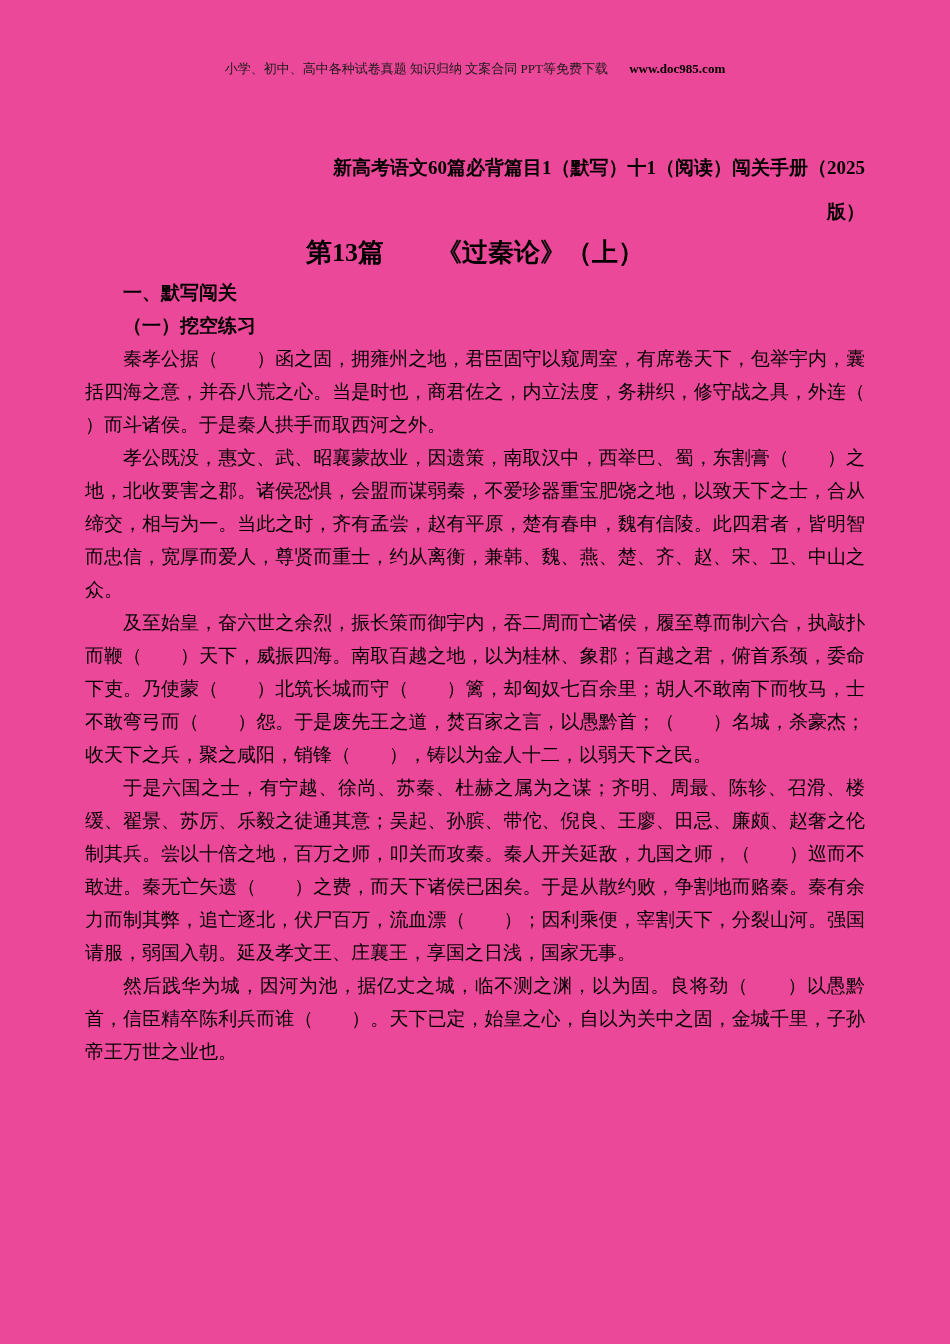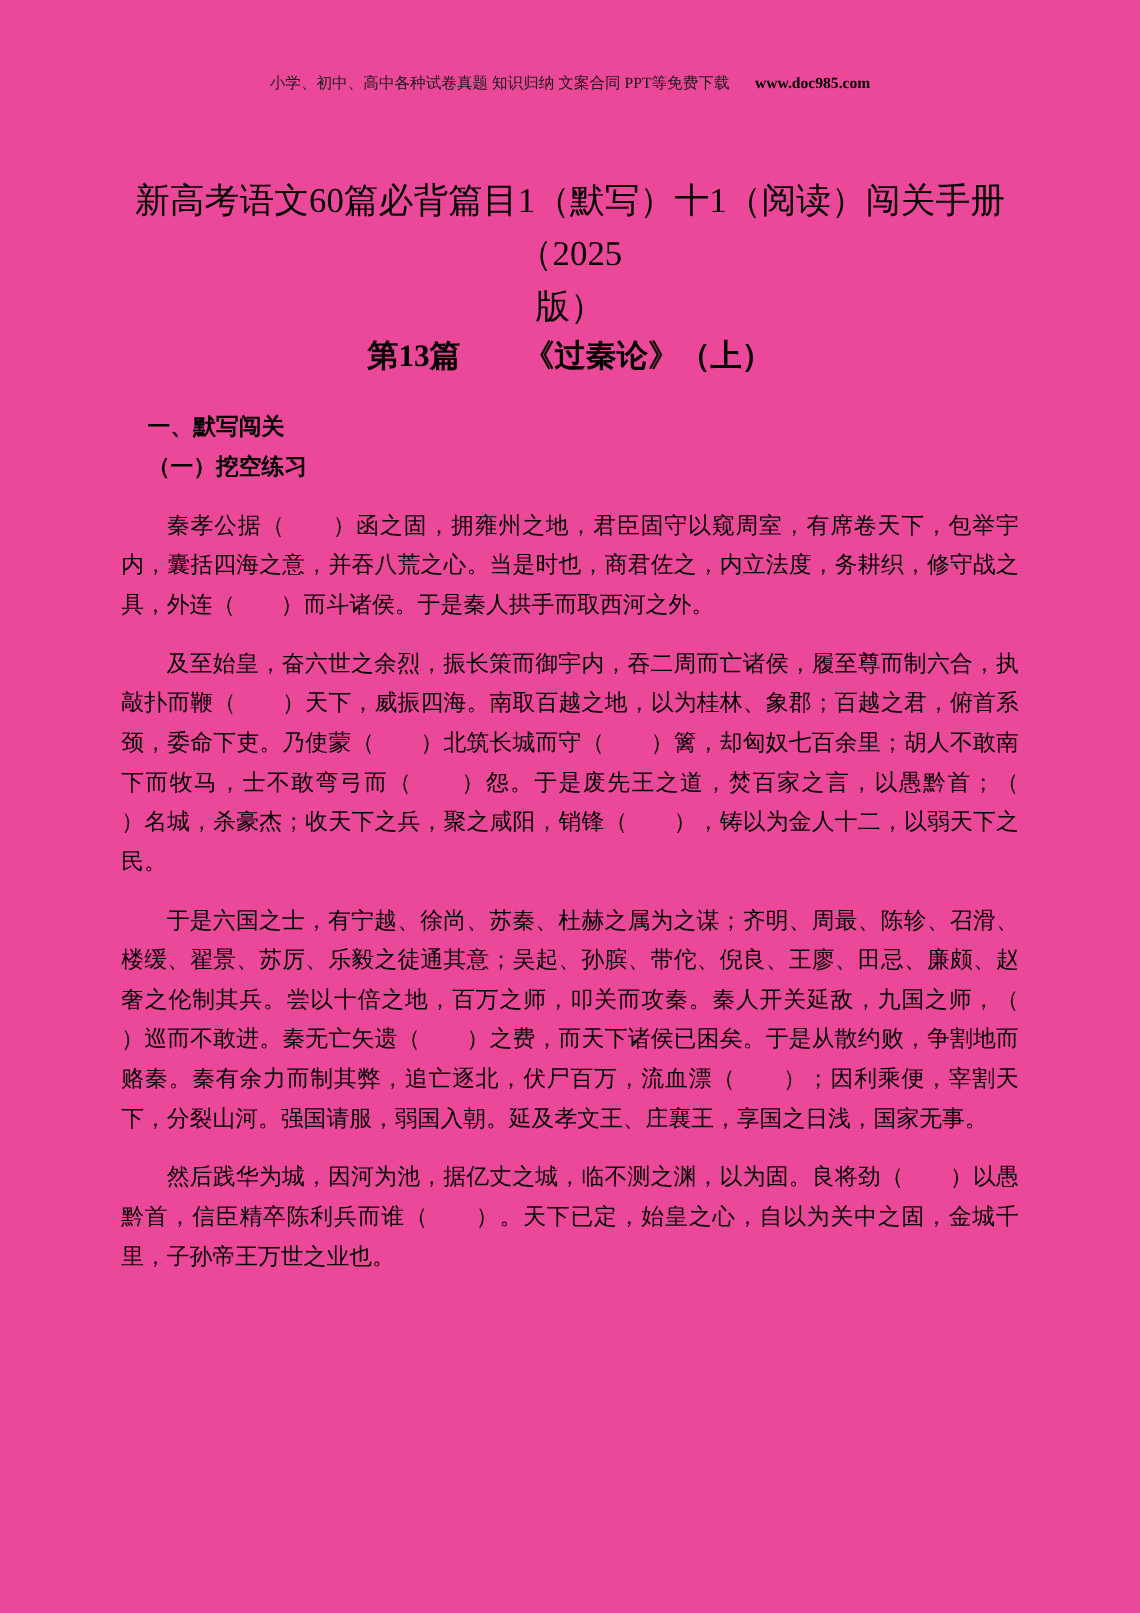--- a/index.html
+++ b/index.html
@@ -31,47 +31,47 @@
     margin-left: 18px;
     color: #000000;
   }
   .content {
     position: absolute;
     left: 85px;
     top: 146px;
     width: 780px;
   }
   .doc-title {
-    font-size: 29px;
-    font-weight: 400;
-    text-align: center;
+    font-size: 19px;
+    font-weight: 700;
+    text-align: right;
     line-height: 44px;
   }
   .chapter {
     font-size: 26px;
     font-weight: 700;
     text-align: center;
     line-height: 38px;
   }
   .h-section, .h-sub {
     font-size: 19px;
     font-weight: 700;
     line-height: 33px;
     text-indent: 2em;
   }
   .h-section {
-    margin-top: 24px;
+    margin-top: 4px;
   }
   .essay-title {
     font-size: 19px;
     text-align: center;
     line-height: 33px;
   }
   .para {
-    margin: 16px;
+    margin: 0;
     font-size: 19px;
     line-height: 33px;
     text-align: justify;
     text-justify: inter-ideograph;
     text-indent: 2em;
     word-break: break-all;
   }
 </style>
 </head>
 <body>
@@ -91,19 +91,20 @@
     </div>
 
     <div class="chapter">第13篇　　《过秦论》（上）</div>
 
     <div class="h-section">一、默写闯关</div>
 
     <div class="h-sub">（一）挖空练习</div>
 
 
     <p class="para">秦孝公据（　　）函之固，拥雍州之地，君臣固守以窥周室，有席卷天下，包举宇内，囊括四海之意，并吞八荒之心。当是时也，商君佐之，内立法度，务耕织，修守战之具，外连（　　）而斗诸侯。于是秦人拱手而取西河之外。</p>
+    <p class="para">孝公既没，惠文、武、昭襄蒙故业，因遗策，南取汉中，西举巴、蜀，东割膏（　　）之地，北收要害之郡。诸侯恐惧，会盟而谋弱秦，不爱珍器重宝肥饶之地，以致天下之士，合从缔交，相与为一。当此之时，齐有孟尝，赵有平原，楚有春申，魏有信陵。此四君者，皆明智而忠信，宽厚而爱人，尊贤而重士，约从离衡，兼韩、魏、燕、楚、齐、赵、宋、卫、中山之众。</p>
     <p class="para">及至始皇，奋六世之余烈，振长策而御宇内，吞二周而亡诸侯，履至尊而制六合，执敲扑而鞭（　　）天下，威振四海。南取百越之地，以为桂林、象郡；百越之君，俯首系颈，委命下吏。乃使蒙（　　）北筑长城而守（　　）篱，却匈奴七百余里；胡人不敢南下而牧马，士不敢弯弓而（　　）怨。于是废先王之道，焚百家之言，以愚黔首；（　　）名城，杀豪杰；收天下之兵，聚之咸阳，销锋（　　），铸以为金人十二，以弱天下之民。</p>
     <p class="para">于是六国之士，有宁越、徐尚、苏秦、杜赫之属为之谋；齐明、周最、陈轸、召滑、楼缓、翟景、苏厉、乐毅之徒通其意；吴起、孙膑、带佗、倪良、王廖、田忌、廉颇、赵奢之伦制其兵。尝以十倍之地，百万之师，叩关而攻秦。秦人开关延敌，九国之师，（　　）巡而不敢进。秦无亡矢遗（　　）之费，而天下诸侯已困矣。于是从散约败，争割地而赂秦。秦有余力而制其弊，追亡逐北，伏尸百万，流血漂（　　）；因利乘便，宰割天下，分裂山河。强国请服，弱国入朝。延及孝文王、庄襄王，享国之日浅，国家无事。</p>
     <p class="para">然后践华为城，因河为池，据亿丈之城，临不测之渊，以为固。良将劲（　　）以愚黔首，信臣精卒陈利兵而谁（　　）。天下已定，始皇之心，自以为关中之固，金城千里，子孙帝王万世之业也。</p>
 
   </div>
 
 </div>
 
 </body></html>

